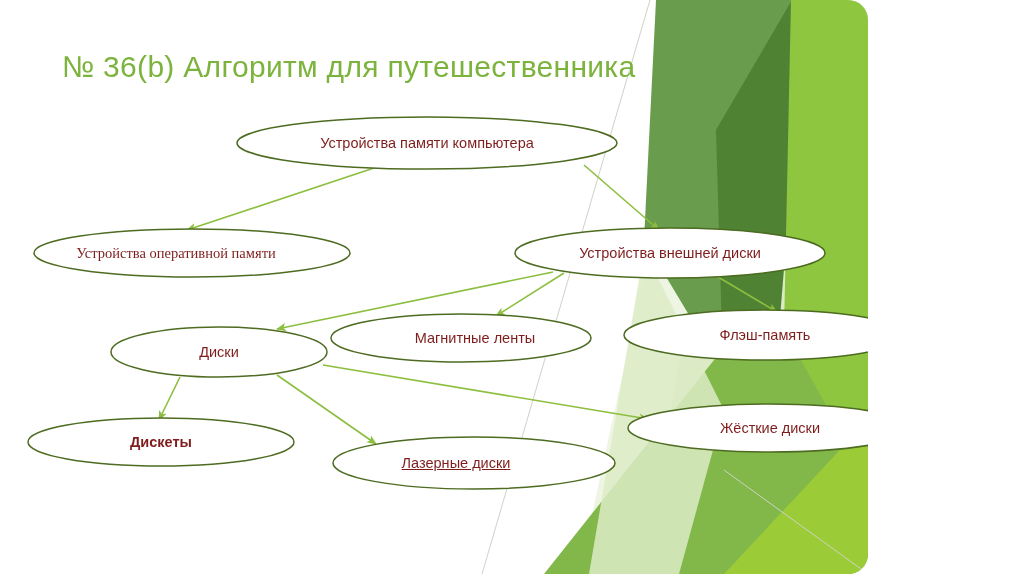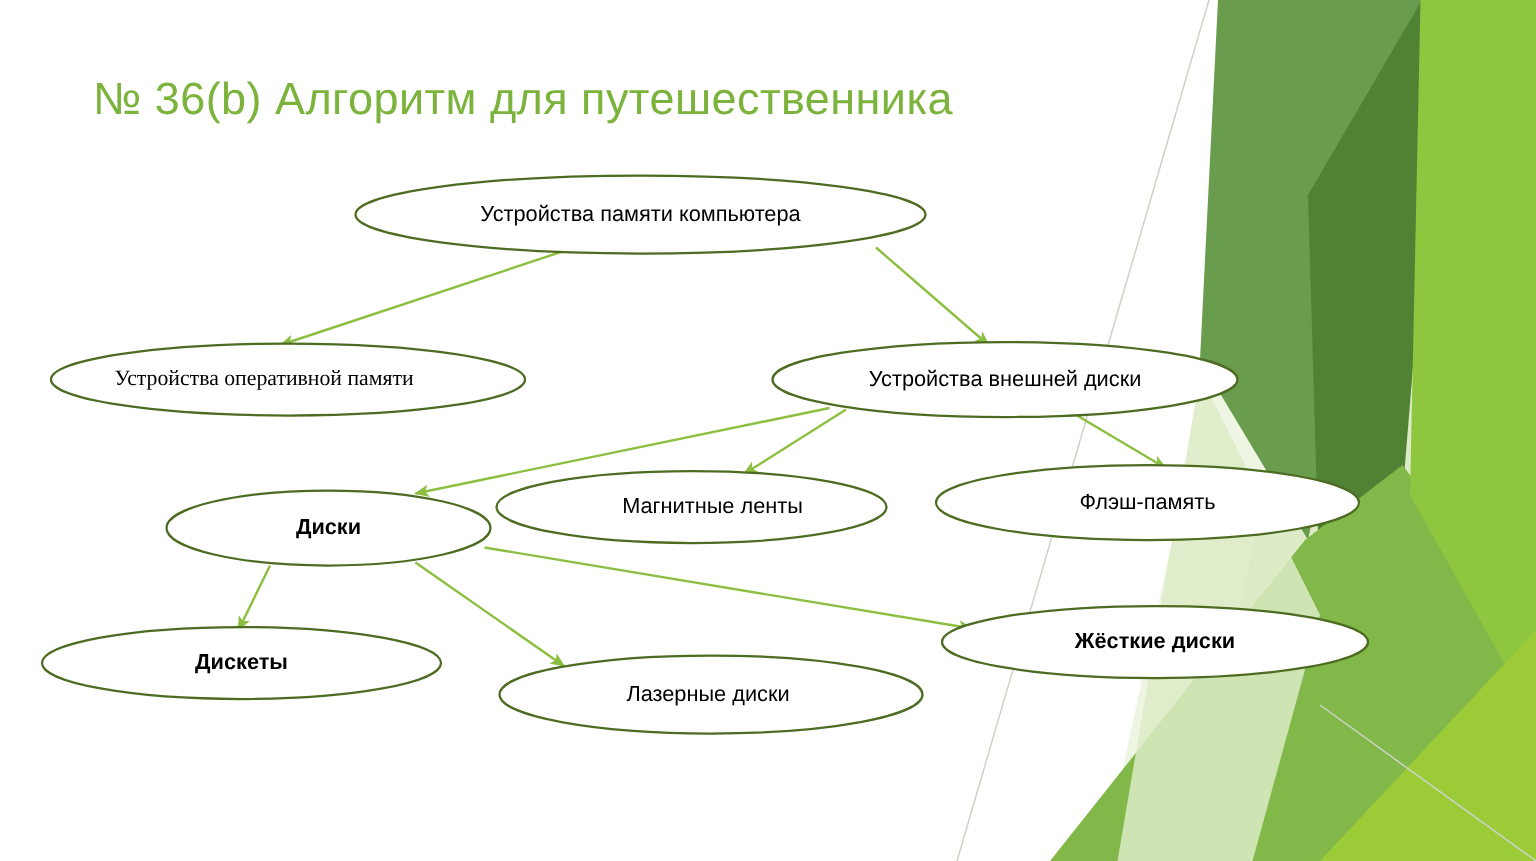--- a/index.html
+++ b/index.html
@@ -2,25 +2,26 @@
 <html><head>
 <meta charset="utf-8">
 <style>
   html, body {
     margin: 0;
     padding: 0;
     background: #ffffff;
   }
   #slide {
     position: relative;
-    width: 1024px;
+    width: 868px;
     height: 574px;
     background: #ffffff;
     overflow: hidden;
     font-family: "Liberation Sans", "DejaVu Sans", sans-serif;
+    border-radius: 20px;
   }
   #decor {
     position: absolute;
     top: 0;
     right: 0;
     width: 1024px;
     height: 574px;
     pointer-events: none;
   }
   #title {
@@ -37,21 +38,21 @@
   #graph {
     position: absolute;
     left: 0;
     top: 0;
     width: 1024px;
     height: 574px;
   }
   .node-label {
     position: absolute;
     font-size: 14.5px;
-    color: #000000;
+    color: #7f1d1d;
     white-space: nowrap;
     text-align: left;
     transform: translate(-50%, -50%);
     pointer-events: none;
   }
 </style>
 </head>
 <body>
 
 <div id="slide">
@@ -97,21 +98,21 @@
         <ellipse cx="161" cy="442" rx="133" ry="24" fill="#ffffff" stroke="#4d6b21" stroke-width="1.5"></ellipse>
         <ellipse cx="474" cy="463" rx="141" ry="26" fill="#ffffff" stroke="#4d6b21" stroke-width="1.5"></ellipse>
         <ellipse cx="770" cy="428" rx="142" ry="24" fill="#ffffff" stroke="#4d6b21" stroke-width="1.5"></ellipse>
       </g>
   </svg>
 
   <div id="label-layer">
       <div class="node-label" style="left: 427px; top: 143px;">Устройства памяти компьютера</div>
       <div class="node-label" style="left: 176px; top: 253px; font-family: Liberation Serif, serif;">Устройства оперативной памяти</div>
       <div class="node-label" style="left: 670px; top: 253px;">Устройства внешней диски</div>
-      <div class="node-label" style="left: 219px; top: 352px; font-weight: bold;">Диски</div>
+      <div class="node-label" style="left: 219px; top: 352px;">Диски</div>
       <div class="node-label" style="left: 475px; top: 338px;">Магнитные ленты</div>
       <div class="node-label" style="left: 765px; top: 335px;">Флэш-память</div>
       <div class="node-label" style="left: 161px; top: 442px; font-weight: bold;">Дискеты</div>
-      <div class="node-label" style="left: 472px; top: 463px;">Лазерные диски</div>
-      <div class="node-label" style="left: 770px; top: 428px; font-weight: bold;">Жёсткие диски</div>
+      <div class="node-label" style="left: 456px; top: 463px; text-decoration: underline;">Лазерные диски</div>
+      <div class="node-label" style="left: 770px; top: 428px;">Жёсткие диски</div>
     </div>
 
 </div>
 
 </body></html>

